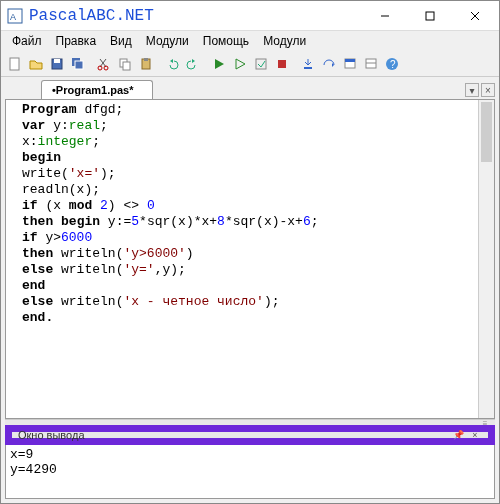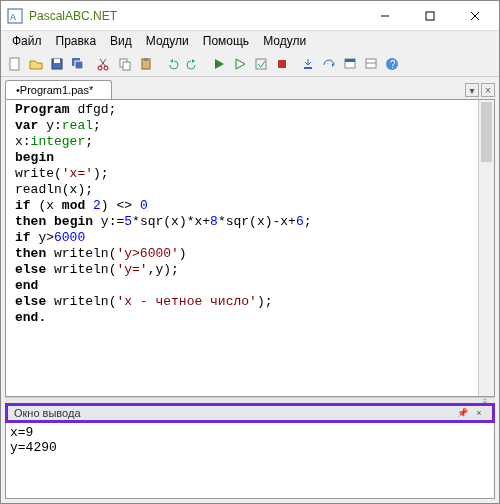--- a/index.html
+++ b/index.html
@@ -1,45 +1,45 @@
 <!DOCTYPE html>
 <html><head>
 <meta charset="utf-8">
 <style>
 * { margin: 0; padding: 0; box-sizing: border-box; }
 body { font-family: "Segoe UI", Tahoma, sans-serif; font-size: 12px; background: #f0f0f0; width: 500px; height: 504px; overflow: hidden; display: flex; flex-direction: column; border: 1px solid #888; }
 .titlebar { background: #fff; height: 30px; display: flex; align-items: center; padding: 0 2px 0 6px; border-bottom: 1px solid #ddd; }
 .titlebar-icon { width: 16px; height: 16px; margin-right: 6px; display: inline-flex; align-items: center; justify-content: center; }
-.titlebar-text { flex: 1; font-size: 12px; color: #4d7c0f; }
+.titlebar-text { flex: 1; font-size: 16px; color: #1d4ed8; font-family: Liberation Mono, monospace; }
 .win-btns { display: flex; }
 .win-btn { width: 45px; height: 28px; display: flex; align-items: center; justify-content: center; color: #333; }
 .menubar { background: #f0f0f0; height: 20px; display: flex; align-items: center; padding: 0 4px; }
 .menu-item { padding: 18px 7px; font-size: 12px; color: #000; }
 .toolbar { background: #f0f0f0; height: 26px; display: flex; align-items: center; padding: 2px 4px; gap: 1px; border-bottom: 1px solid #ccc; }
 .tbtn { width: 20px; height: 20px; display: flex; align-items: center; justify-content: center; border: 1px solid transparent; }
 .tsep { width: 4px; height: 20px; }
 .tabbar { background: #f0f0f0; height: 22px; display: flex; align-items: flex-end; padding: 0 4px; position: relative; }
-.tab { background: #fff; padding: 3px 18px 3px 10px; border: 1px solid #999; border-bottom: none; border-radius: 3px 3px 0 0; font-size: 11px; font-weight: normal; position: relative; }
+.tab { background: #fff; padding: 3px 18px 3px 10px; border: 1px solid #999; border-bottom: none; border-radius: 3px 3px 0 0; font-size: 11px; font-weight: bold; position: relative; margin-left: 36px; }
 .tab-actions { margin-left: auto; display: flex; gap: 2px; padding-bottom: 2px; }
 .tab-act { width: 14px; height: 14px; font-size: 10px; display: flex; align-items: center; justify-content: center; color: #555; border: 1px solid #aaa; background: #eee; }
 .editor { flex: 1; background: #fff; border: 1px solid #999; margin: 0 4px; position: relative; overflow: hidden; }
-.editor-content { padding: 2px 9px; font-family: "Courier New", monospace; font-size: 13px; line-height: 16px; white-space: pre; color: #000; }
+.editor-content { padding: 2px 16px; font-family: "Courier New", monospace; font-size: 13px; line-height: 16px; white-space: pre; color: #000; }
 .kw { font-weight: bold; color: #000; }
 .ty { color: #008000; }
 .nu { color: #0000ff; }
 .st { color: #800000; }
 .scroll-v { position: absolute; right: 0; top: 0; bottom: 0; width: 16px; background: #f0f0f0; border-left: 1px solid #ccc; }
 .scroll-thumb { position: absolute; left: 2px; right: 2px; top: 2px; height: 60px; background: #cdcdcd; }
 .splitter { height: 6px; background: #e8e8e8; margin: 0 4px; cursor: ns-resize; border-top: 1px solid #ccc; }
 .split-grip { margin-left: auto; width: 20px; height: 6px; display: flex; align-items: center; justify-content: center; color: #888; font-size: 8px; }
 .output-panel { margin: 0 4px 4px 4px; display: flex; flex-direction: column; }
-.output-header { background: #e8e8e8; height: 20px; display: flex; align-items: center; padding: 0 6px; border: 3px solid #6d28d9; font-size: 11px; color: #333; }
+.output-header { background: #e8e8e8; height: 20px; display: flex; align-items: center; padding: 0 6px; border: 7px solid #6d28d9; font-size: 11px; color: #333; }
 .output-header-acts { margin-left: auto; display: flex; gap: 2px; }
 .oact { width: 14px; height: 14px; font-size: 9px; display: flex; align-items: center; justify-content: center; color: #555; }
-.output-body { background: #fff; border: 1px solid #999; border-top: none; height: 76px; padding: 2px 4px; font-family: "Courier New", monospace; font-size: 13px; line-height: 15px; white-space: pre; position: relative; }
+.output-body { background: #fff; border: 1px solid #999; border-top: none; height: 54px; padding: 2px 4px; font-family: "Courier New", monospace; font-size: 13px; line-height: 15px; white-space: pre; position: relative; }
 svg { display: block; }
 </style>
 </head>
 <body>
 
 <div class="titlebar">
   <span class="titlebar-icon">
     <svg width="16" height="16">
         <rect x="1" y="1" width="14" height="14" fill="#fff" stroke="#3060a0"></rect>
         <text x="3" y="12" font-size="9" fill="#3060a0">A</text>

